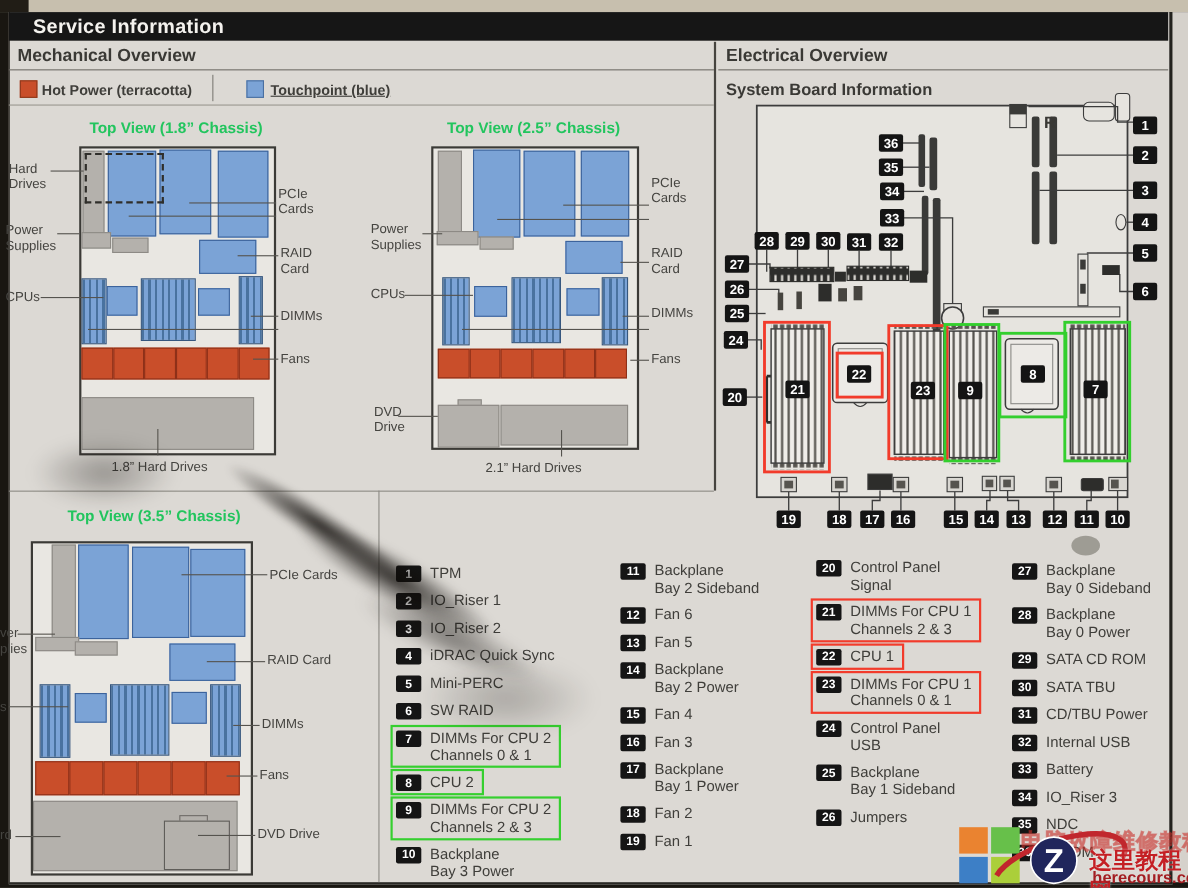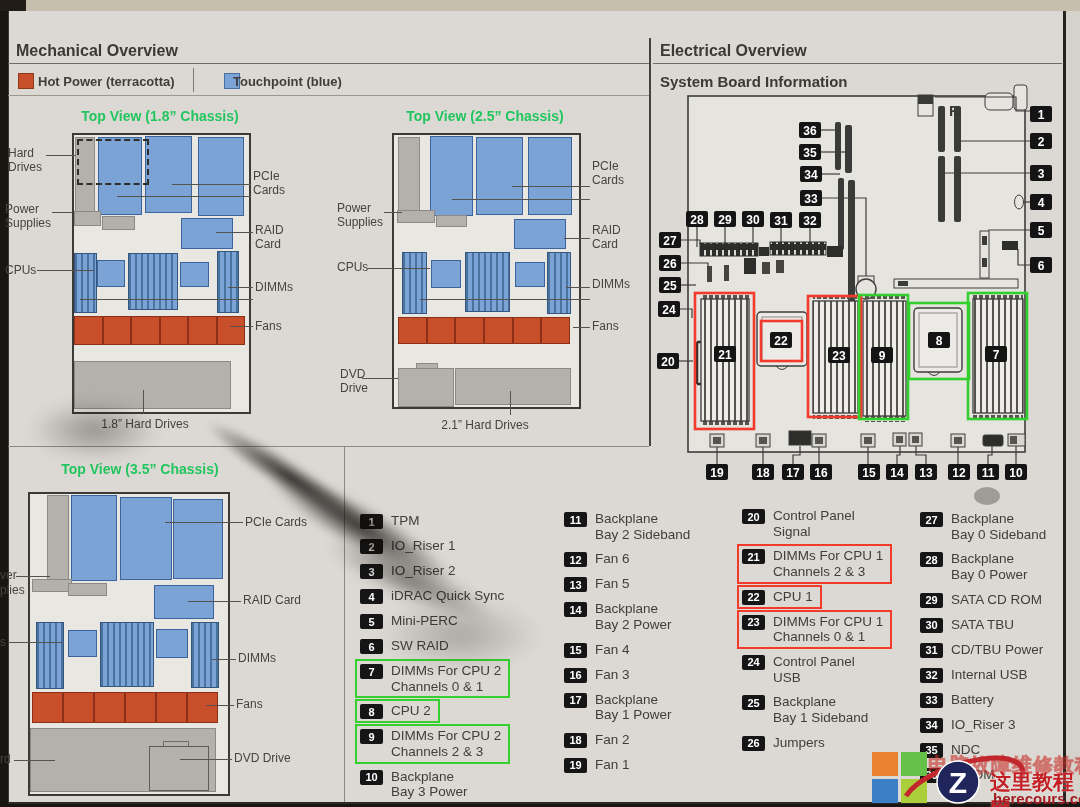--- a/index.html
+++ b/index.html
@@ -56,33 +56,36 @@
 </style>
 </head>
 <body>
 
 <div class="photo">
   <div class="paper-top"></div>
   <div class="corner-dark"></div>
   <div class="sheet"></div>
   <div class="right-strip"></div>
 
+  <div class="titlebar">
+    <span>Service Information</span>
+  </div>
 
   <div class="h1" style="left:16px;top:42px;text-align:right;">Mechanical Overview</div>
   <div class="rule" style="left:8px;top:63px;width:641px;"></div>
   <div class="h1" style="left:660px;top:42px;">Electrical Overview</div>
   <div class="rule" style="left:653px;top:63px;width:409px;"></div>
   <div class="h2" style="left:660px;top:73px;">System Board Information</div>
   <div class="vline" style="left:649px;top:38px;height:408px;width:2px;background:#46443f;"></div>
 
   <div class="swatch" style="left:18px;top:73px;background:#c94e2a;border:1px solid #8e3a1d;"></div>
   <div class="leg-label" style="left:38px;top:74px;">Hot Power (terracotta)</div>
   <div class="vline" style="left:193px;top:68px;height:24px;background:#7d7b76;"></div>
   <div class="swatch" style="left:224px;top:73px;background:#7ba3d6;border:1px solid #4a6fa0;"></div>
-  <div class="leg-label" style="left:233px;top:74px;">Touchpoint (blue)</div>
+  <div class="leg-label" style="left:246px;top:74px;text-decoration:underline;">Touchpoint (blue)</div>
   <div class="rule" style="left:8px;top:95px;width:641px;background:#9a978f;"></div>
 
   <div class="rule" style="left:8px;top:446px;width:641px;background:#8c8a84;"></div>
   <div class="vline" style="left:344px;top:446px;height:356px;background:#8c8a84;"></div>
 
   <div class="ctitle" style="left:60px;top:108px;width:200px;">Top View (1.8” Chassis)</div>
   <div class="box" style="left:72px;top:133px;width:175px;height:277px;">
     <div class="blk gray" style="left:1px;top:2px;width:20px;height:80px;"></div>
     <div class="blk blue" style="left:24px;top:2px;width:44px;height:78px;"></div>
     <div class="blk blue" style="left:71px;top:1px;width:47px;height:77px;"></div>

